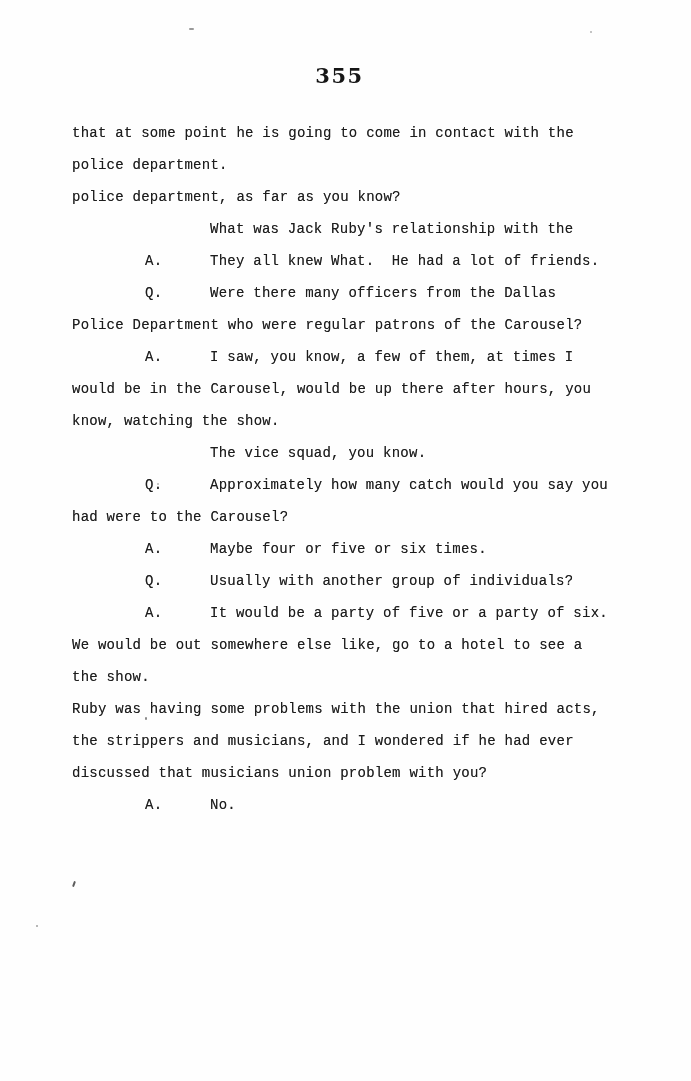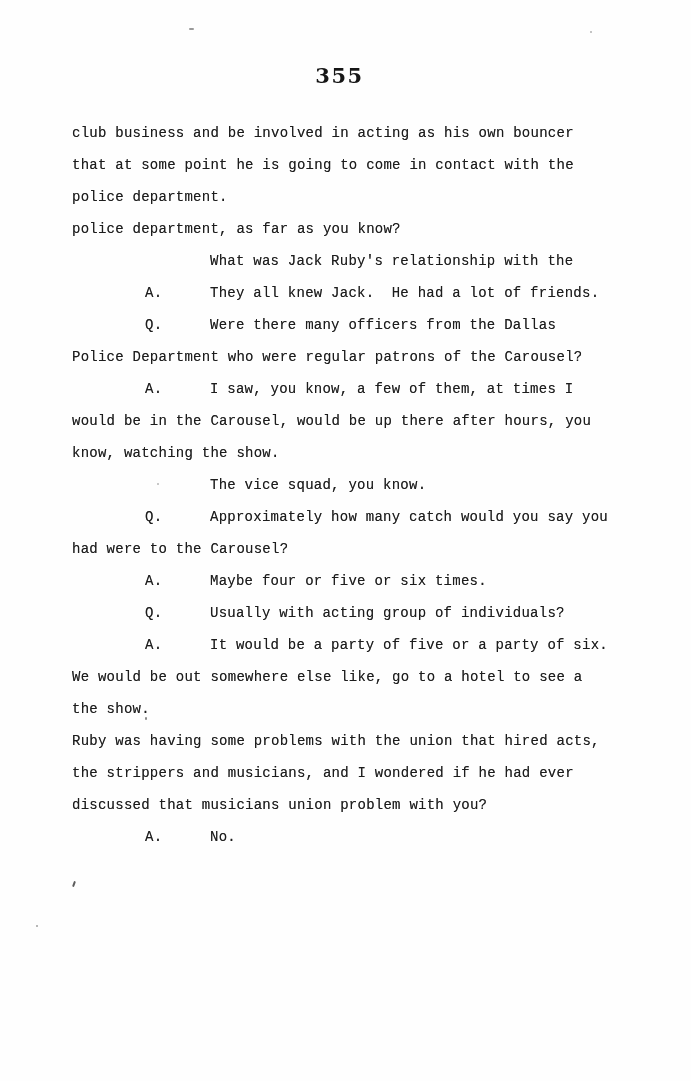--- a/index.html
+++ b/index.html
@@ -69,36 +69,35 @@
   .a5 { left: 73px;  top: 881px; width: 2px; height: 6px; background:#5d5d5d; transform: rotate(20deg); }
   .a6 { left: 36px;  top: 925px; width: 2px; height: 2px; background:#9f9f9f; }
 </style>
 </head>
 <body>
 
 <div class="page">
   <div class="page-number">355</div>
 
   <div class="transcript" id="transcript">
-      <div class="line flush"><span class="text">club business and be involved in acting as his own bouncer</span></div>
       <div class="line flush"><span class="text">that at some point he is going to come in contact with the</span></div>
       <div class="line flush"><span class="text">police department.</span></div>
       <div class="line flush"><span class="text">police department, as far as you know?</span></div>
       <div class="line indent"><span class="text">What was Jack Ruby's relationship with the</span></div>
-      <div class="line qa"><span class="marker">A.</span><span class="text">They all knew Jack.  He had a lot of friends.</span></div>
+      <div class="line qa"><span class="marker">A.</span><span class="text">They all knew What.  He had a lot of friends.</span></div>
       <div class="line qa"><span class="marker">Q.</span><span class="text">Were there many officers from the Dallas</span></div>
       <div class="line flush"><span class="text">Police Department who were regular patrons of the Carousel?</span></div>
       <div class="line qa"><span class="marker">A.</span><span class="text">I saw, you know, a few of them, at times I</span></div>
       <div class="line flush"><span class="text">would be in the Carousel, would be up there after hours, you</span></div>
       <div class="line flush"><span class="text">know, watching the show.</span></div>
       <div class="line indent"><span class="text">The vice squad, you know.</span></div>
       <div class="line qa"><span class="marker">Q.</span><span class="text">Approximately how many catch would you say you</span></div>
       <div class="line flush"><span class="text">had were to the Carousel?</span></div>
       <div class="line qa"><span class="marker">A.</span><span class="text">Maybe four or five or six times.</span></div>
-      <div class="line qa"><span class="marker">Q.</span><span class="text">Usually with acting group of individuals?</span></div>
+      <div class="line qa"><span class="marker">Q.</span><span class="text">Usually with another group of individuals?</span></div>
       <div class="line qa"><span class="marker">A.</span><span class="text">It would be a party of five or a party of six.</span></div>
       <div class="line flush"><span class="text">We would be out somewhere else like, go to a hotel to see a</span></div>
       <div class="line flush"><span class="text">the show.</span></div>
       <div class="line flush"><span class="text">Ruby was having some problems with the union that hired acts,</span></div>
       <div class="line flush"><span class="text">the strippers and musicians, and I wondered if he had ever</span></div>
       <div class="line flush"><span class="text">discussed that musicians union problem with you?</span></div>
       <div class="line qa"><span class="marker">A.</span><span class="text">No.</span></div>
     </div>
 
   <div class="artifact a1"></div>

